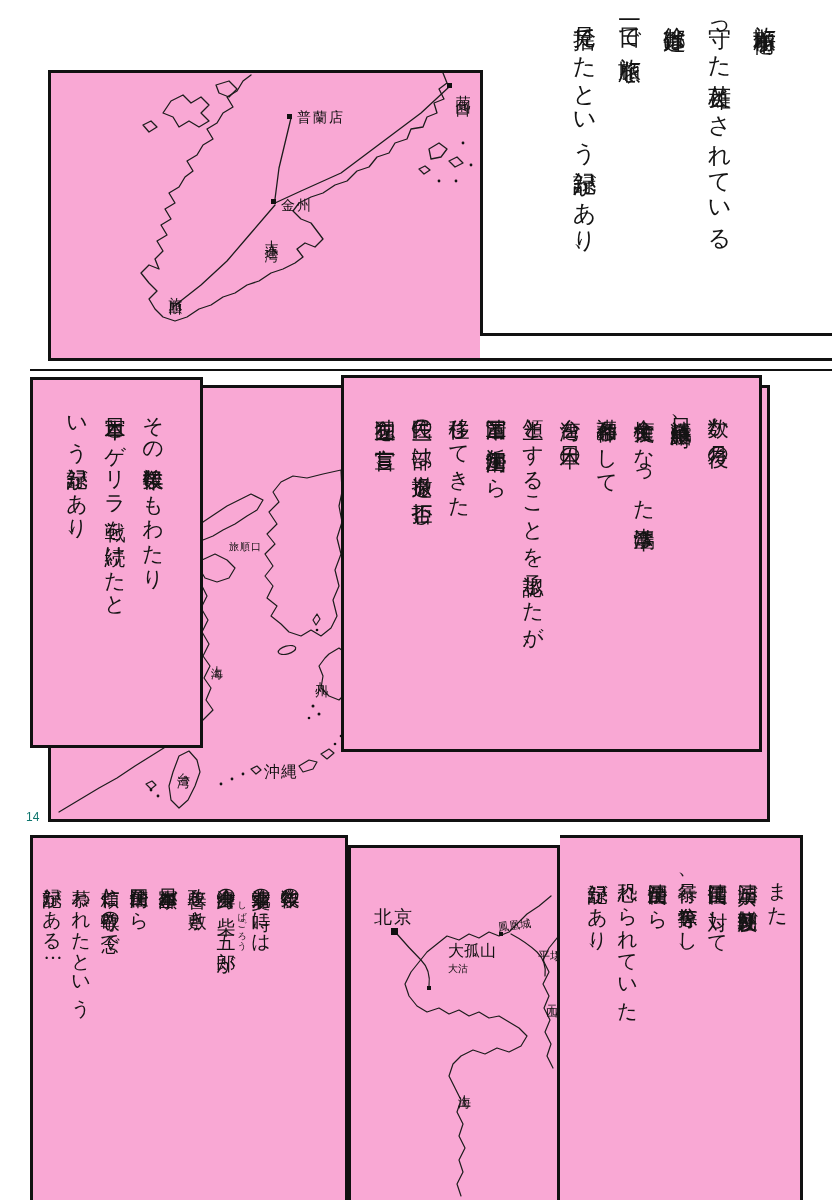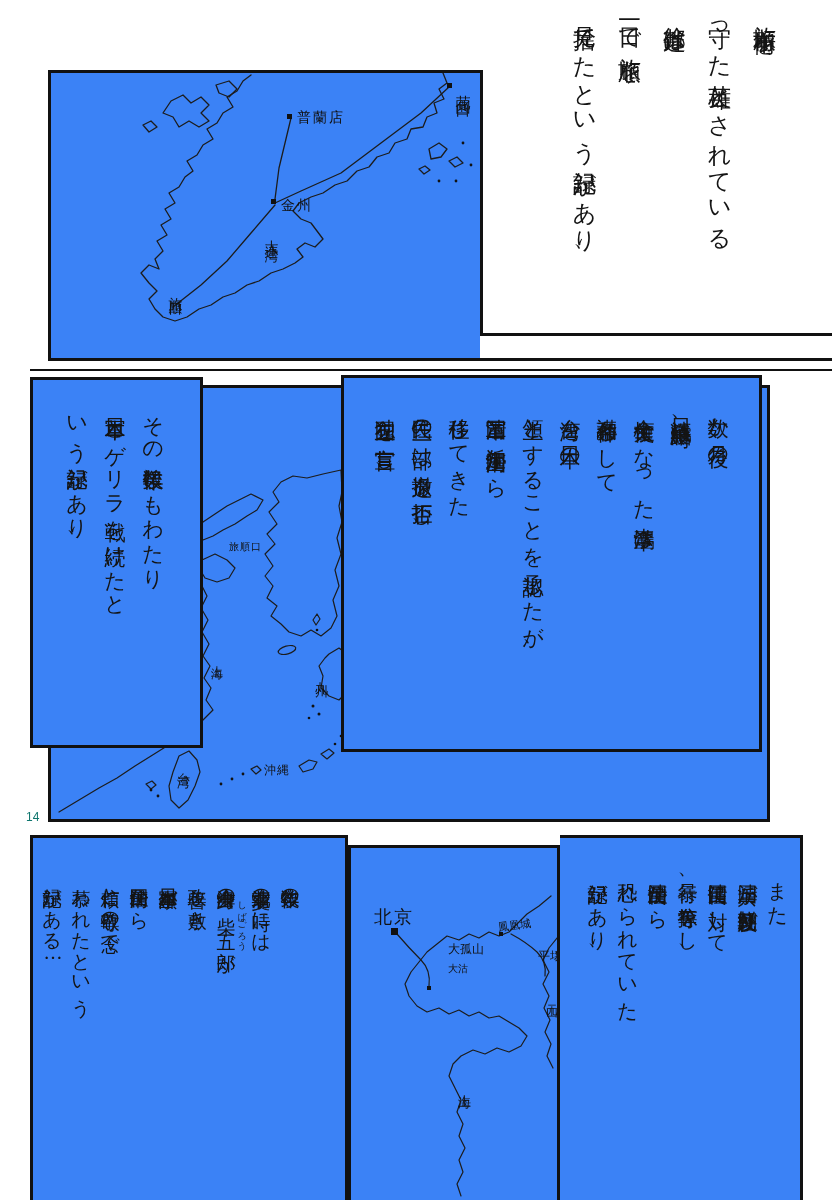--- a/index.html
+++ b/index.html
@@ -1,19 +1,19 @@
 <!DOCTYPE html>
 <html><head>
 <meta charset="utf-8">
 <style>
   html,body{margin:0;padding:0;background:#e8e8e8;}
   #page{position:relative;width:832px;height:1200px;background:#ffffff;overflow:hidden;
         font-family:"DejaVu Serif","Liberation Serif",serif;color:#161616;}
   .line{position:absolute;background:#111;z-index:1;}
-  .panel{position:absolute;box-sizing:border-box;background:#3b82f6;}
+  .panel{position:absolute;box-sizing:border-box;background:#f9a8d4;}
   .map-panel{overflow:hidden;z-index:1;}
   .text-box{z-index:2;}
   .b3{border:3px solid #111;}
   .vblock{position:absolute;writing-mode:vertical-rl;text-orientation:upright;z-index:3;
           color:#141414;}
   .vcol{display:block;}
   .t-top{font-size:23px;letter-spacing:2px;}
   .t-top .vcol{line-height:45px;}
   .t-midr{font-size:21px;letter-spacing:1.5px;}
   .t-midr .vcol{line-height:37px;}
@@ -108,21 +108,21 @@
         <circle cx="192" cy="386" r="1.4"></circle>
         <circle cx="284" cy="356" r="1.3"></circle>
         <circle cx="290" cy="348" r="1.3"></circle>
         <circle cx="296" cy="340" r="1.3"></circle>
       </g>
     </svg>
     <span class="maplabel" style="left:178px;top:152px;font-size:10px;letter-spacing:1px;">旅順口</span>
     <span class="maplabel vlabel" style="left:157px;top:268px;font-size:12px;letter-spacing:2px;">上海</span>
     <span class="maplabel vlabel" style="left:261px;top:283px;font-size:13px;letter-spacing:3px;">九州</span>
     <span class="maplabel vlabel" style="left:123px;top:374px;font-size:13px;letter-spacing:2px;">台湾</span>
-    <span class="maplabel" style="left:213px;top:374px;font-size:12px;letter-spacing:1px;">沖縄</span>
+    <span class="maplabel" style="left:213px;top:374px;font-size:16px;letter-spacing:1px;">沖縄</span>
   </div>
 
   <div class="panel text-box b3" style="left:30px;top:377px;width:173px;height:371px;"></div>
   <div class="vblock t-midl" style="left:58px;top:402px;width:114px;height:335px;">
     <div class="vcol">その後数年にもわたり</div>
     <div class="vcol">日本軍とゲリラ戦を続けたと</div>
     <div class="vcol">いう記録があり、</div>
   </div>
 
   <div class="panel text-box b3" style="left:341px;top:375px;width:421px;height:377px;"></div>
@@ -165,21 +165,21 @@
         <path d="M160,86 Q175,94 186,104 Q196,114 194,128"></path>
       </g>
       <g fill="#111">
         <rect x="40" y="80" width="7" height="7"></rect>
         <rect x="76" y="138" width="4" height="4"></rect>
         <rect x="148" y="84" width="4" height="4"></rect>
       </g>
     </svg>
     <span class="maplabel" style="left:23px;top:57px;font-size:18px;letter-spacing:2px;">北京</span>
     <span class="maplabel" style="left:147px;top:70px;font-size:11px;transform:rotate(-8deg);">鳳凰城</span>
-    <span class="maplabel" style="left:97px;top:93px;font-size:12px;">大孤山</span>
+    <span class="maplabel" style="left:97px;top:93px;font-size:16px;">大孤山</span>
     <span class="maplabel" style="left:97px;top:114px;font-size:10px;">大沽</span>
     <span class="maplabel" style="left:187px;top:100px;font-size:12px;">平壌</span>
     <span class="maplabel vlabel" style="left:192px;top:147px;font-size:12px;letter-spacing:1px;">元山</span>
     <span class="maplabel vlabel" style="left:104px;top:236px;font-size:13px;letter-spacing:2px;">上海</span>
   </div>
 
   <div class="panel text-box" style="left:560px;top:835px;width:243px;height:365px;border:3px solid #111;border-bottom:none;border-left:none;"></div>
   <div class="vblock t-botr" style="left:583px;top:868px;width:210px;height:320px;">
     <div class="vcol">また</div>
     <div class="vcol">清国兵が朝鮮住民及び、</div>

